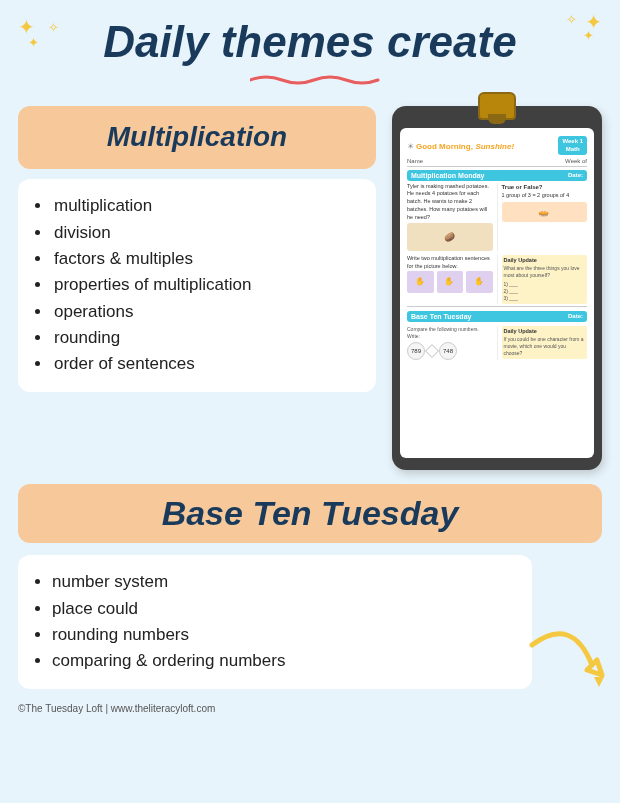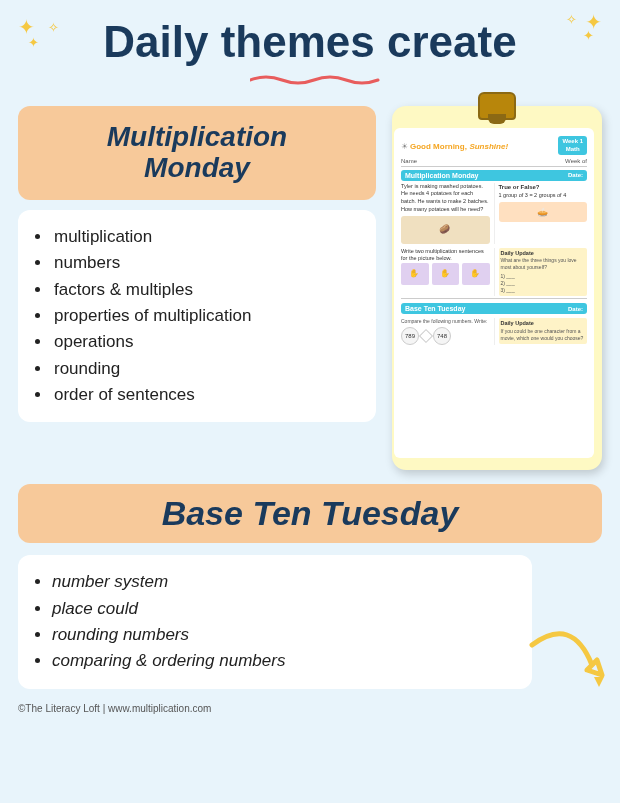--- a/index.html
+++ b/index.html
@@ -24,20 +24,21 @@
     .header {
       text-align: center;
       padding: 18px 30px 8px 30px;
     }
 
     .header-title {
       font-size: 44px;
       font-weight: 900;
       color: #1a3a5c;
       line-height: 1.1;
+      font-style: italic;
     }
 
     .header-underline {
       margin: 6px auto 4px auto;
       width: 120px;
       height: 12px;
       position: relative;
     }
 
     
@@ -106,23 +107,23 @@
       align-items: flex-start;
       justify-content: center;
     }
 
     .clipboard-wrap {
       position: relative;
       width: 210px;
     }
 
     .clipboard-bg {
-      background: #fef9c3;
+      background: #404040;
       border-radius: 14px;
-      padding: 10px 8px 12px 2px;
+      padding: 10px 8px 12px 8px;
       box-shadow: 2px 4px 10px rgba(0,0,0,0.18);
       position: relative;
     }
 
     
     .clip {
       position: absolute;
       top: -14px;
       left: 50%;
       transform: translateX(-50%);
@@ -328,21 +329,20 @@
     .tuesday-list-area {
       display: flex;
       align-items: flex-end;
     }
 
     .tuesday-list {
       background: #fff;
       border-radius: 12px;
       padding: 14px 10px 14px 22px;
       flex: 1;
-      font-style: italic;
     }
 
     .tuesday-list ul {
       list-style: disc;
       padding-left: 12px;
     }
 
     .tuesday-list ul li {
       font-size: 17px;
       color: #222;
@@ -414,28 +414,27 @@
     </div>
   </div>
 
   <div class="main-content">
 
     <div class="left-col">
 
       <div class="monday-box">
         <div class="monday-box-title">
           <span>Multiplication</span><br>
-          <span>Monday</span>
         </div>
       </div>
 
       <div class="monday-list">
         <ul>
           <li><span>multiplication</span></li>
-          <li><span>numbers</span></li>
+          <li><span>division</span></li>
           <li><span>factors &amp; multiples</span></li>
           <li><span>properties of multiplication</span></li>
           <li><span>operations</span></li>
           <li><span>rounding</span></li>
           <li><span>order of sentences</span></li>
         </ul>
       </div>
 
     </div>
 
@@ -555,16 +554,16 @@
         <svg viewBox="0 0 90 70" width="90" height="70">
           <path d="M10 20 Q50 -10, 70 40 L75 35 L80 50 L65 45 L70 40" stroke="#f5c842" stroke-width="5" fill="none" stroke-linecap="round" stroke-linejoin="round"></path>
           <polygon points="72,52 82,52 77,62" fill="#f5c842"></polygon>
         </svg>
       </div>
     </div>
 
   </div>
 
   <div class="footer">
-    <span>©The Literacy Loft | www.multiplication.com</span>
+    <span>©The Tuesday Loft | www.theliteracyloft.com</span>
   </div>
 
 </div>
 
 </body></html>

